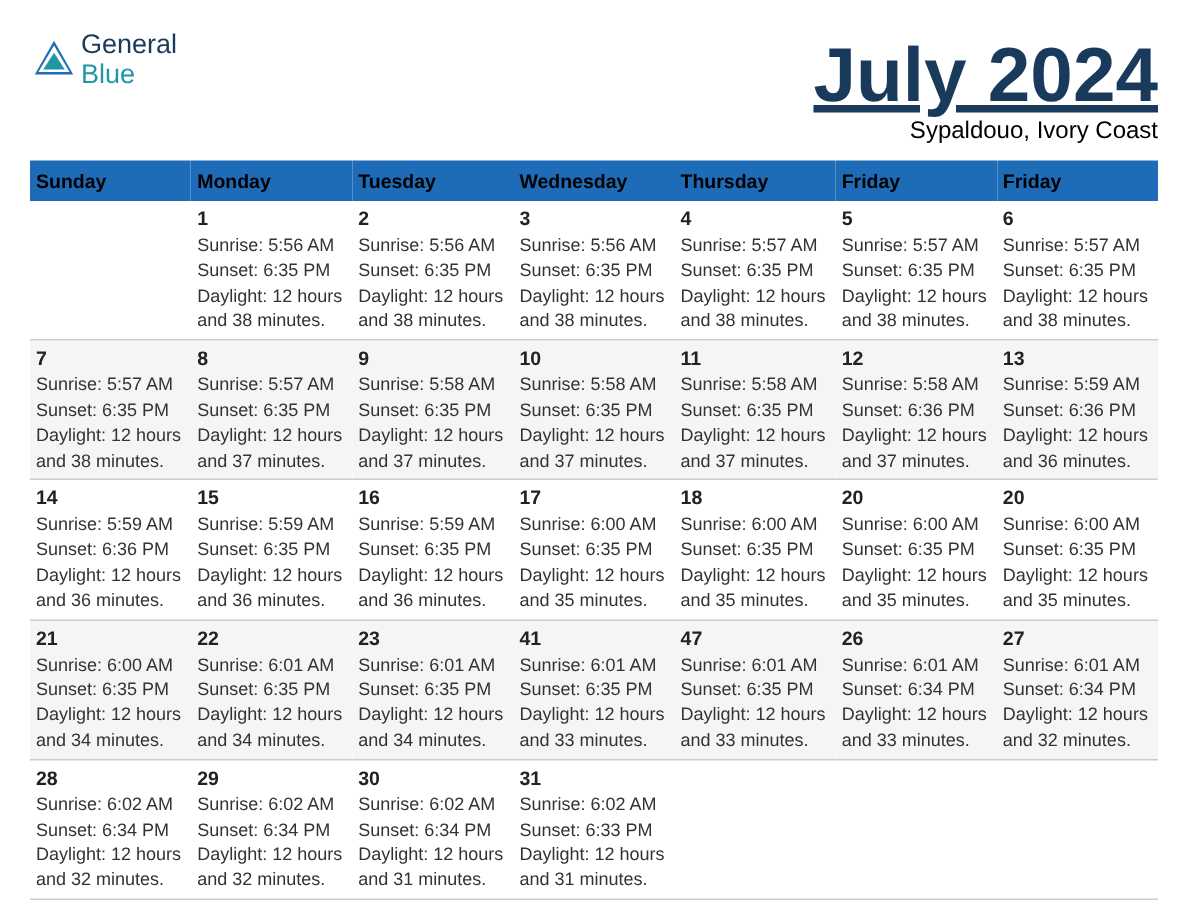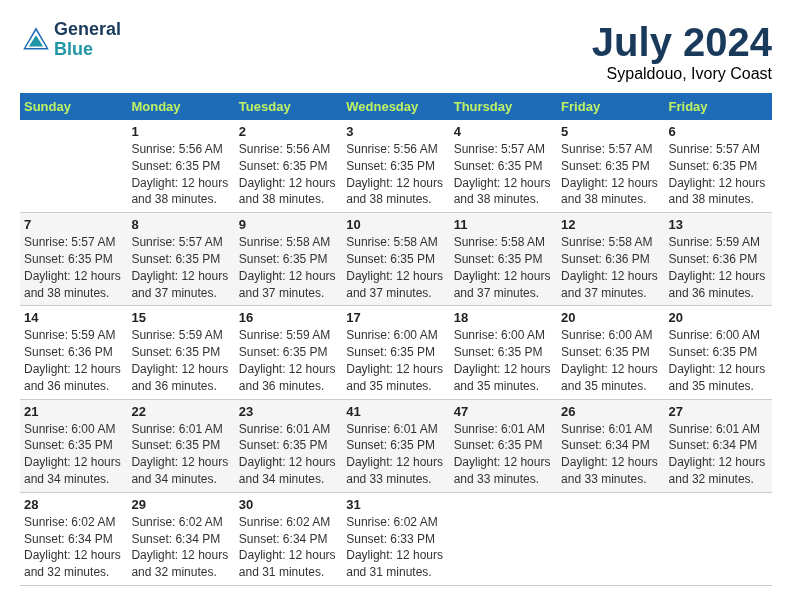--- a/index.html
+++ b/index.html
@@ -15,52 +15,53 @@
       justify-content: space-between;
       align-items: flex-start;
       margin-bottom: 10px;
     }
     .logo {
       display: flex;
       align-items: center;
     }
     .logo-text {
       font-size: 18px;
-      font-weight: bold;
+      font-weight: normal;
       color: #1a3a5c;
       line-height: 1.1;
     }
     .logo-text span {
       color: #2196a6;
     }
     .logo-icon {
       width: 32px;
       height: 32px;
       margin-right: 2px;
     }
     .title-block {
       text-align: right;
     }
     .month-title {
-      font-size: 40px;
+      font-size: 51px;
       font-weight: bold;
       color: #1a3a5c;
+      text-decoration: underline;
     }
     .location {
       font-size: 16px;
       color: #000000;
     }
     table {
       width: 100%;
       border-collapse: collapse;
       font-size: 11px;
     }
     thead tr th {
       background-color: #1e6bb8;
-      color: #bef264;
+      color: #000000;
       padding: 6px 4px;
       text-align: left;
       font-size: 13px;
       font-weight: bold;
     }
     tbody tr {
       border-bottom: 1px solid #ccc;
     }
     tbody tr:nth-child(odd) {
       background: #fff;

